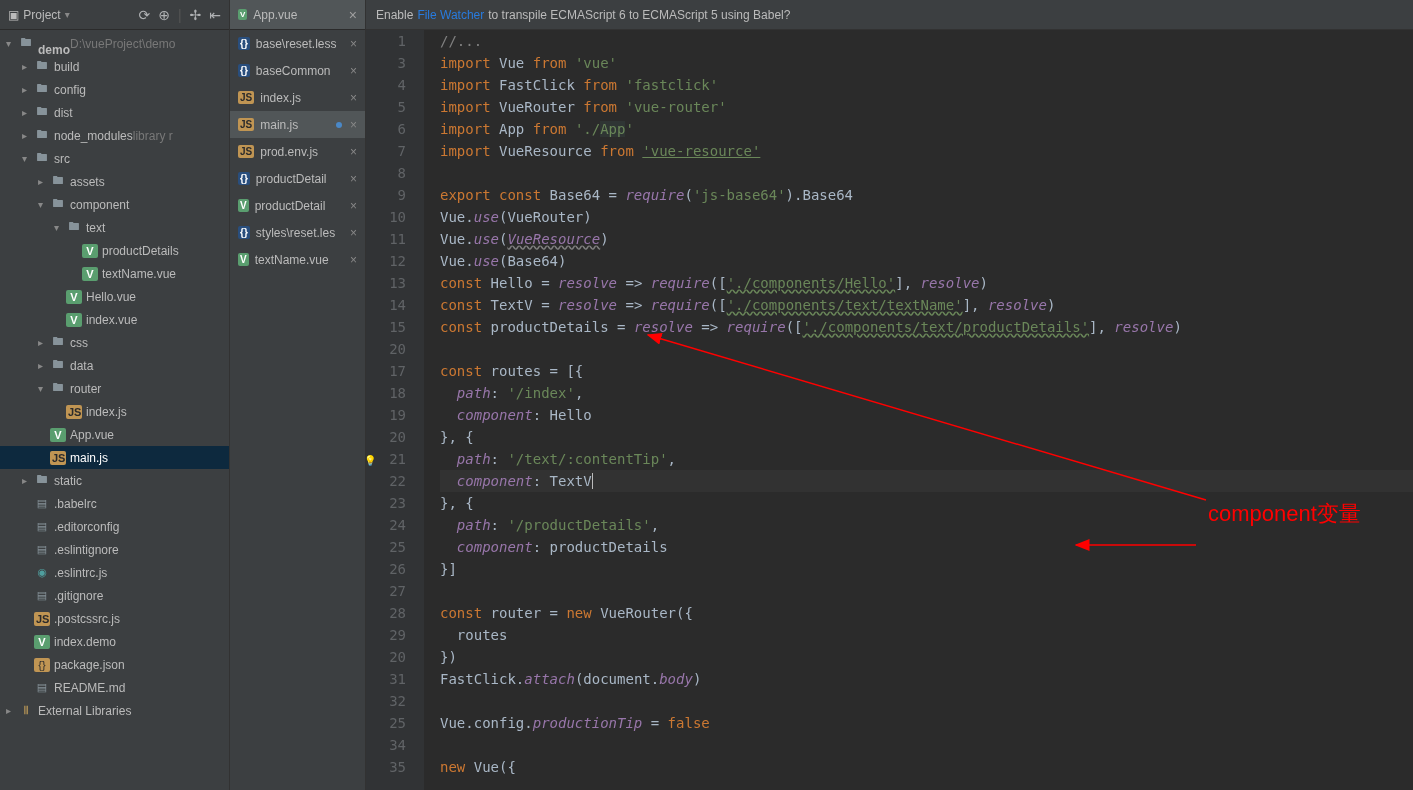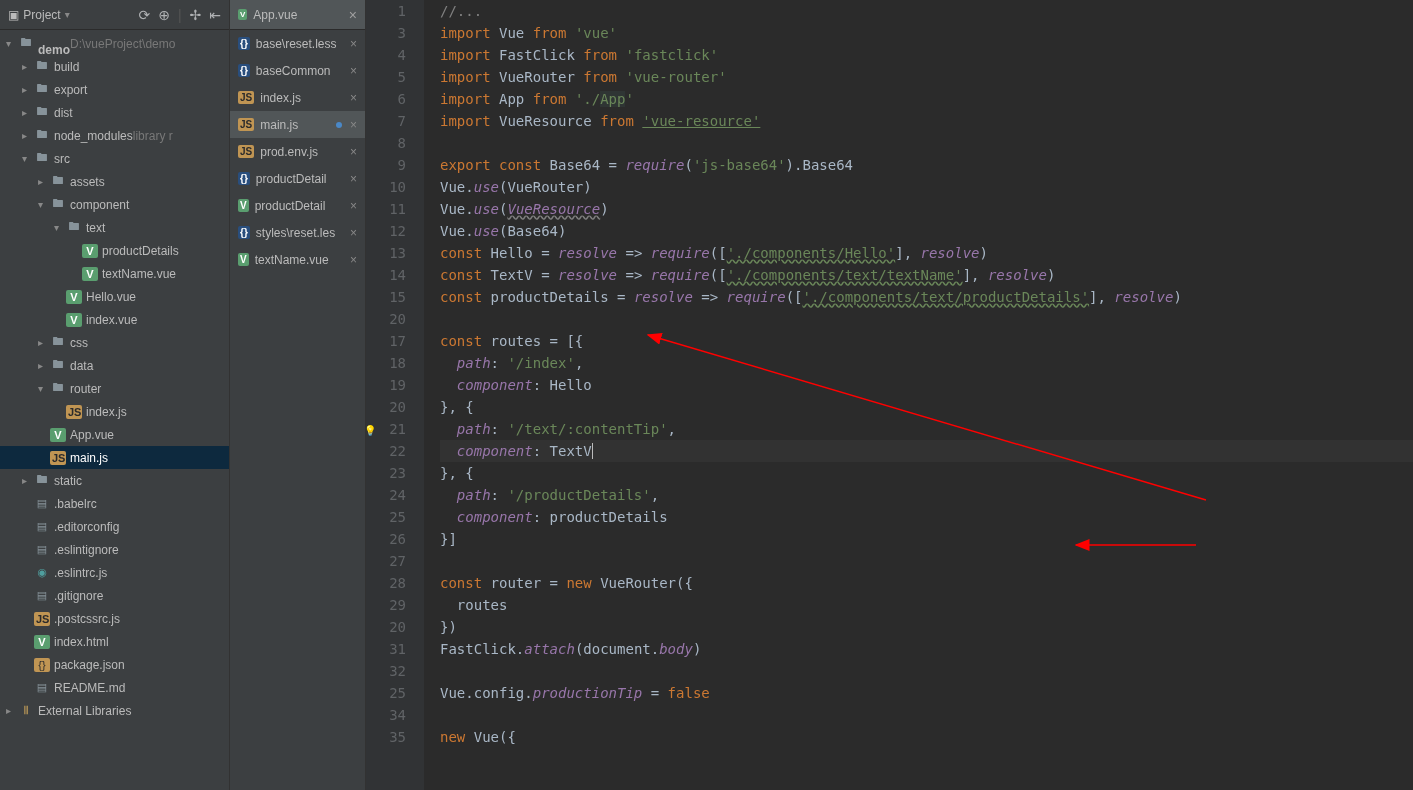--- a/index.html
+++ b/index.html
@@ -105,21 +105,21 @@
           <span class="path-extra">D:\vueProject\demo</span>
         </div>
         <div class="tree-node" style="padding-left: 22px;">
           <span class="arrow">▸</span>
           <span class="icon folder-icon">🖿</span>
           <span class="label">build</span>
         </div>
         <div class="tree-node" style="padding-left: 22px;">
           <span class="arrow">▸</span>
           <span class="icon folder-icon">🖿</span>
-          <span class="label">export</span>
+          <span class="label">config</span>
         </div>
         <div class="tree-node" style="padding-left: 22px;">
           <span class="arrow">▸</span>
           <span class="icon folder-icon">🖿</span>
           <span class="label">dist</span>
         </div>
         <div class="tree-node" style="padding-left: 22px;">
           <span class="arrow">▸</span>
           <span class="icon folder-icon">🖿</span>
           <span class="label">node_modules</span>
@@ -226,21 +226,21 @@
           <span class="label">.gitignore</span>
         </div>
         <div class="tree-node" style="padding-left: 22px;">
           <span class="arrow"></span>
           <span class="icon js-icon">JS</span>
           <span class="label">.postcssrc.js</span>
         </div>
         <div class="tree-node" style="padding-left: 22px;">
           <span class="arrow"></span>
           <span class="icon vue-icon">V</span>
-          <span class="label">index.html</span>
+          <span class="label">index.demo</span>
         </div>
         <div class="tree-node" style="padding-left: 22px;">
           <span class="arrow"></span>
           <span class="icon json-icon">{}</span>
           <span class="label">package.json</span>
         </div>
         <div class="tree-node" style="padding-left: 22px;">
           <span class="arrow"></span>
           <span class="icon file-icon">▤</span>
           <span class="label">README.md</span>
@@ -303,20 +303,25 @@
         </div>
         <div class="tab-item">
           <span class="icon vue-icon">V</span>
           <span class="label">textName.vue</span>
           <span class="close">×</span>
         </div>
       </div>
   </div>
 
   <div class="editor-panel">
+    <div class="notification-bar">
+      <span>Enable</span>
+      <a href="#">File Watcher</a>
+      <span>to transpile ECMAScript 6 to ECMAScript 5 using Babel?</span>
+    </div>
     <div class="editor-body">
       <div class="gutter" id="gutter">
           <div class="gline">1</div>
           <div class="gline">3</div>
           <div class="gline">4</div>
           <div class="gline">5</div>
           <div class="gline">6</div>
           <div class="gline">7</div>
           <div class="gline">8</div>
           <div class="gline">9</div>
@@ -352,14 +357,15 @@
 
     <svg class="annotation arrow-svg" width="700" height="400" style="left:270px; top:300px;">
       <defs>
         <marker id="arrowhead" markerWidth="10" markerHeight="8" refX="9" refY="4" orient="auto">
           <polygon points="0 0, 10 4, 0 8" fill="#ff0000"></polygon>
         </marker>
       </defs>
       <line x1="570" y1="200" x2="12" y2="35" stroke="#ff0000" stroke-width="1.5" marker-end="url(#arrowhead)"></line>
       <line x1="560" y1="245" x2="440" y2="245" stroke="#ff0000" stroke-width="1.5" marker-end="url(#arrowhead)"></line>
     </svg>
+    <div class="annotation annot-text" style="left:842px; top:499px;">component变量</div>
   </div>
 </div>
 
 </body></html>

